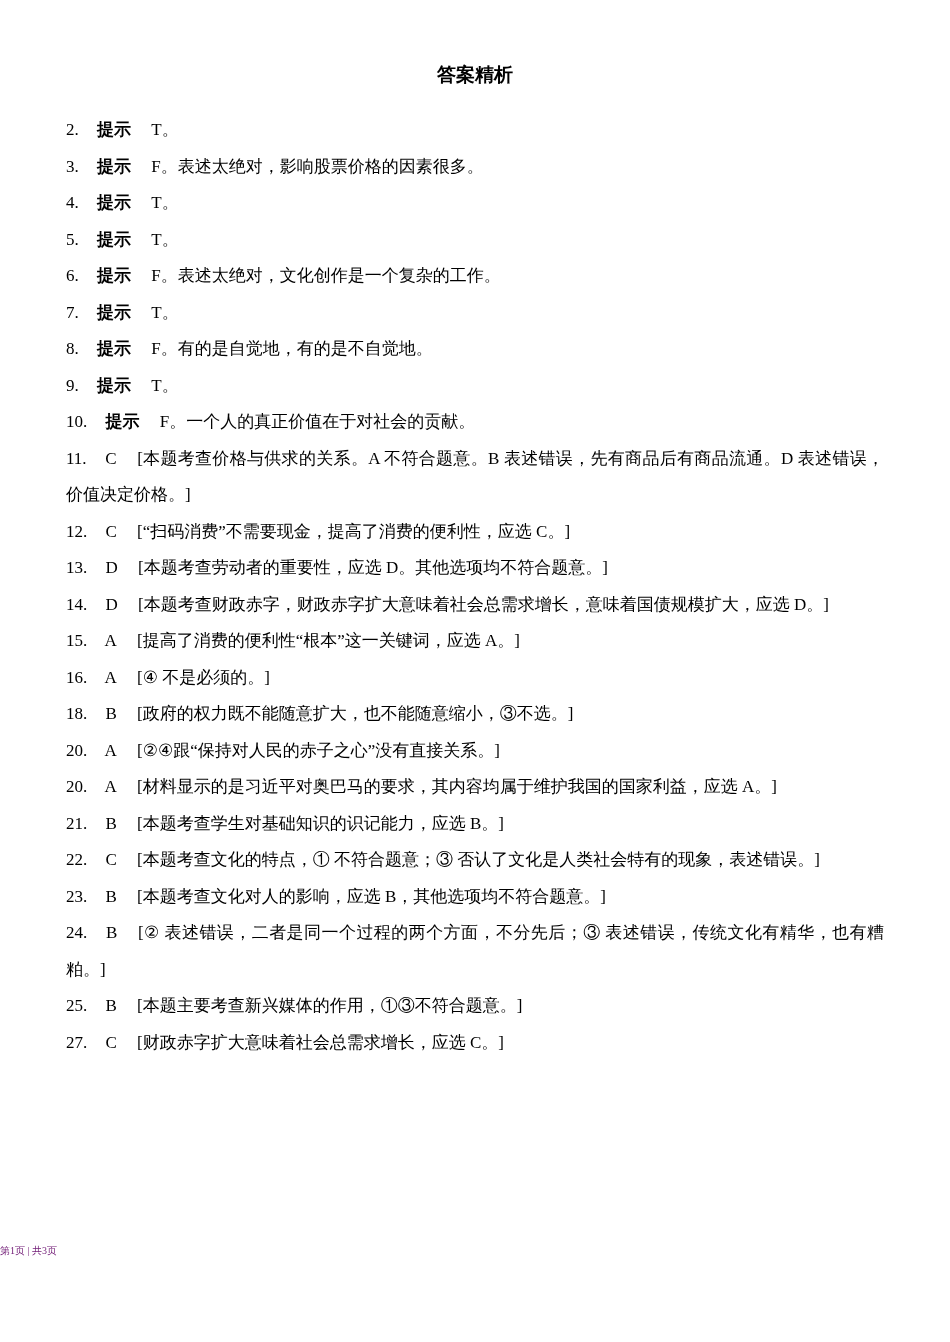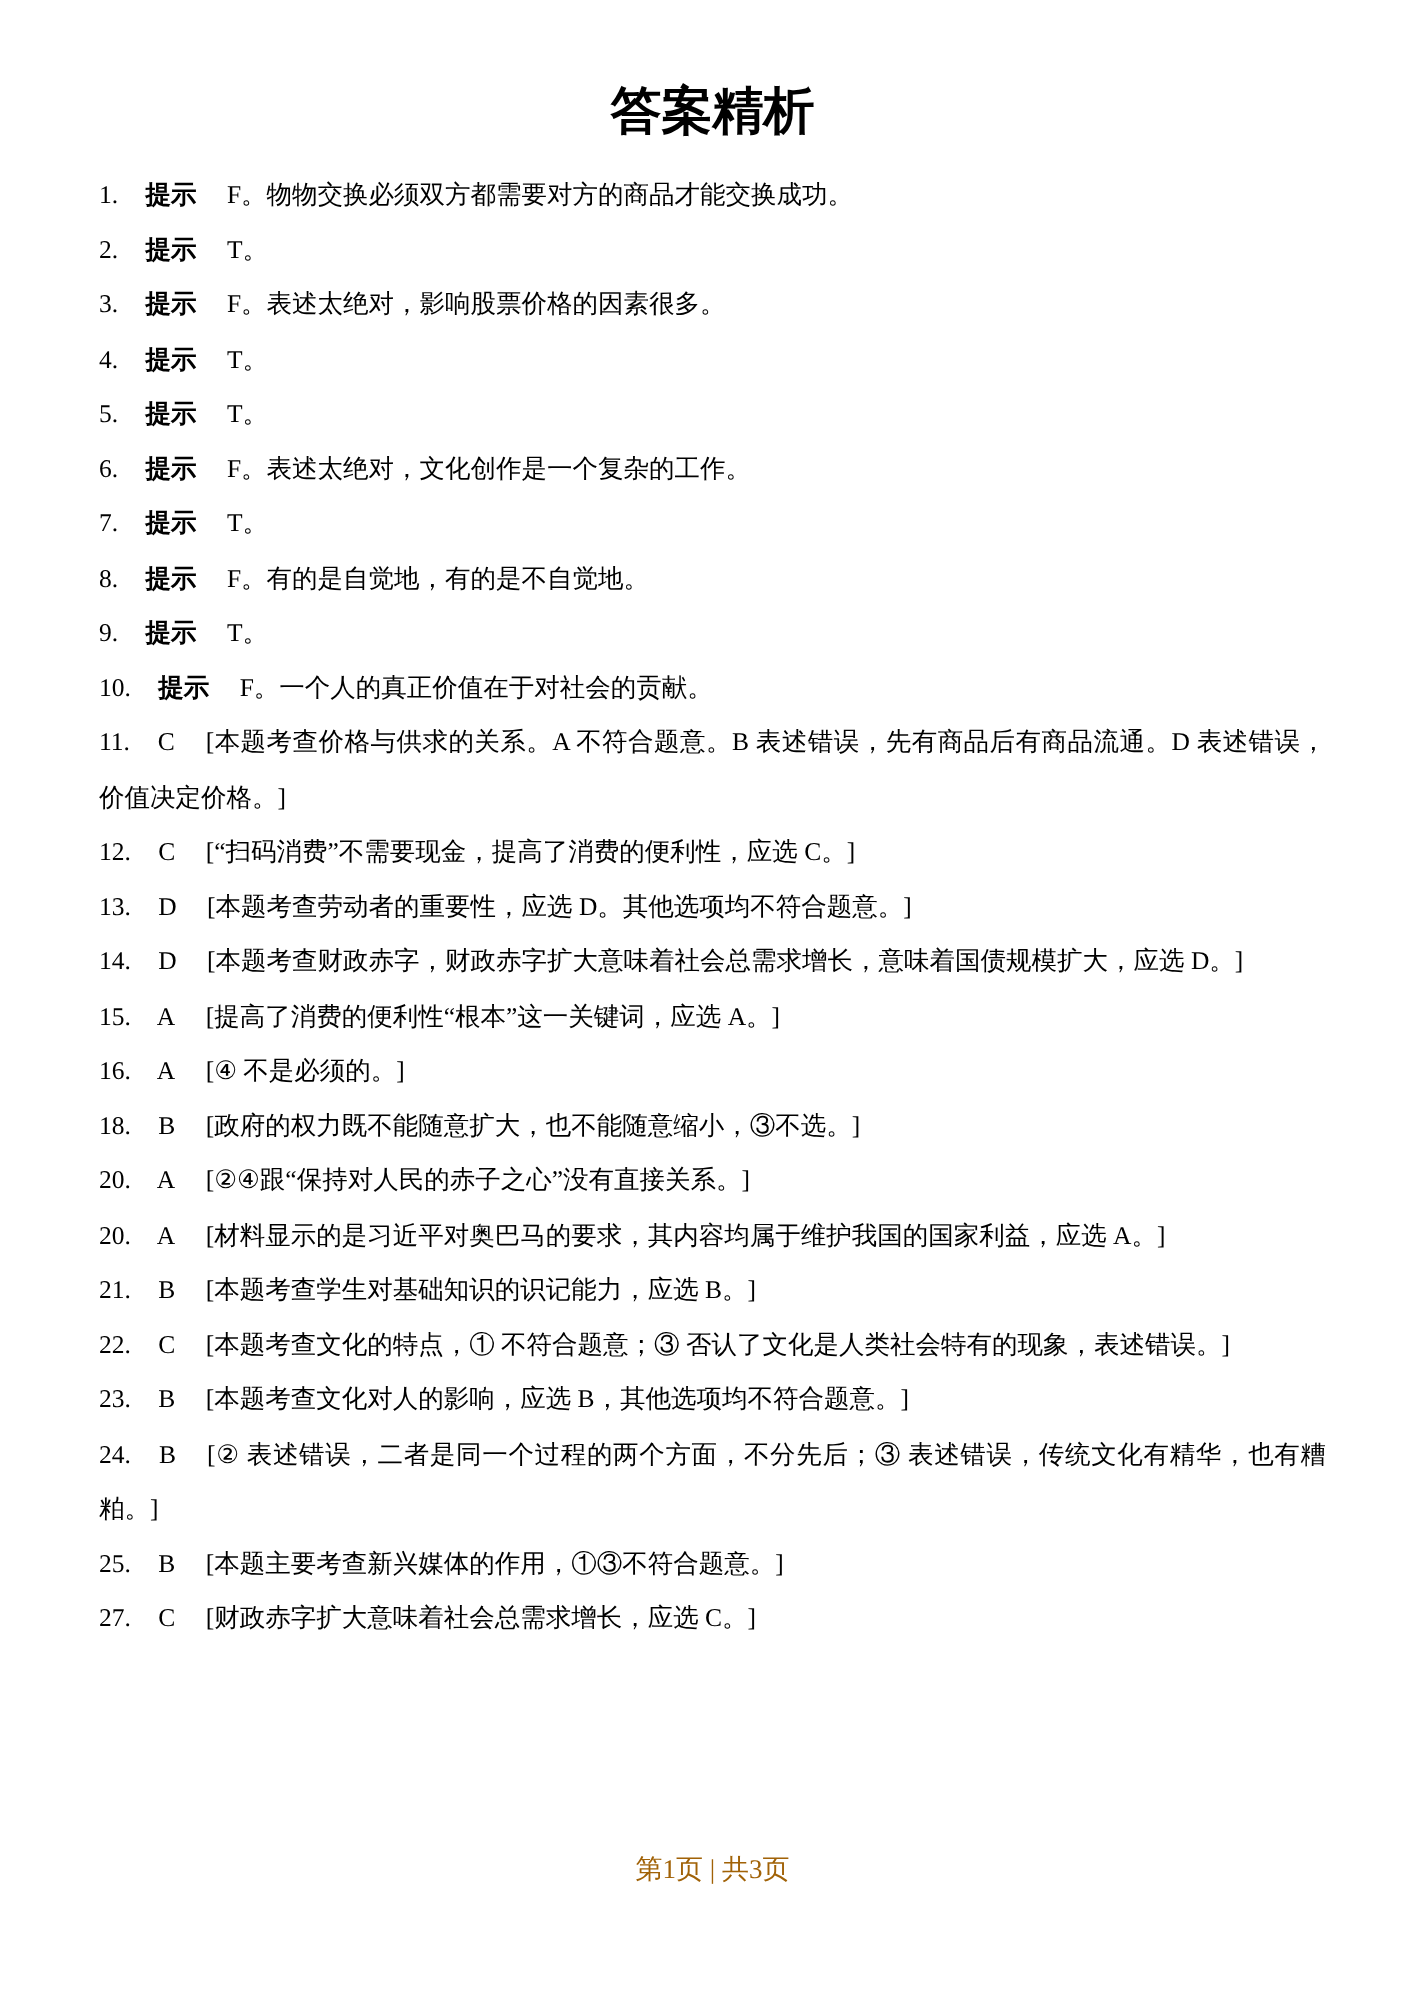--- a/index.html
+++ b/index.html
@@ -14,21 +14,21 @@
     margin: 0 auto;
     background: #ffffff;
     color: #000000;
     font-family: "Liberation Serif", "DejaVu Serif", serif;
     box-sizing: border-box;
     padding: 58px 66px 0 66px;
     overflow: hidden;
   }
   .doc-title {
     text-align: center;
-    font-size: 34px;
+    font-size: 19px;
     font-weight: bold;
     margin: 0 0 20px 0;
     line-height: 34px;
   }
   .answer-list {
     font-size: 17px;
     line-height: 36.5px;
     text-align: justify;
   }
   .answer-item {
@@ -42,39 +42,33 @@
     margin-right: 16px;
   }
   .answer-letter {
     margin-right: 16px;
   }
   .page-footer {
     position: absolute;
     left: 0;
     bottom: 84px;
     width: 100%;
-    text-align: center;
-    font-size: 18px;
-    color: #a16207;
+    text-align: left;
+    font-size: 10px;
+    color: #701a75;
   }
 </style>
 </head>
 <body>
 
 <div class="page">
 
   <h1 class="doc-title">答案精析</h1>
 
   <div class="answer-list">
-  <p class="answer-item">
-    <span class="answer-number">1.</span>
-    <span class="answer-hint-label">提示</span>
-    
-    <span class="answer-explanation">F。物物交换必须双方都需要对方的商品才能交换成功。</span>
-  </p>
 
   <p class="answer-item">
     <span class="answer-number">2.</span>
     <span class="answer-hint-label">提示</span>
     
     <span class="answer-explanation">T。</span>
   </p>
 
   <p class="answer-item">
     <span class="answer-number">3.</span>

